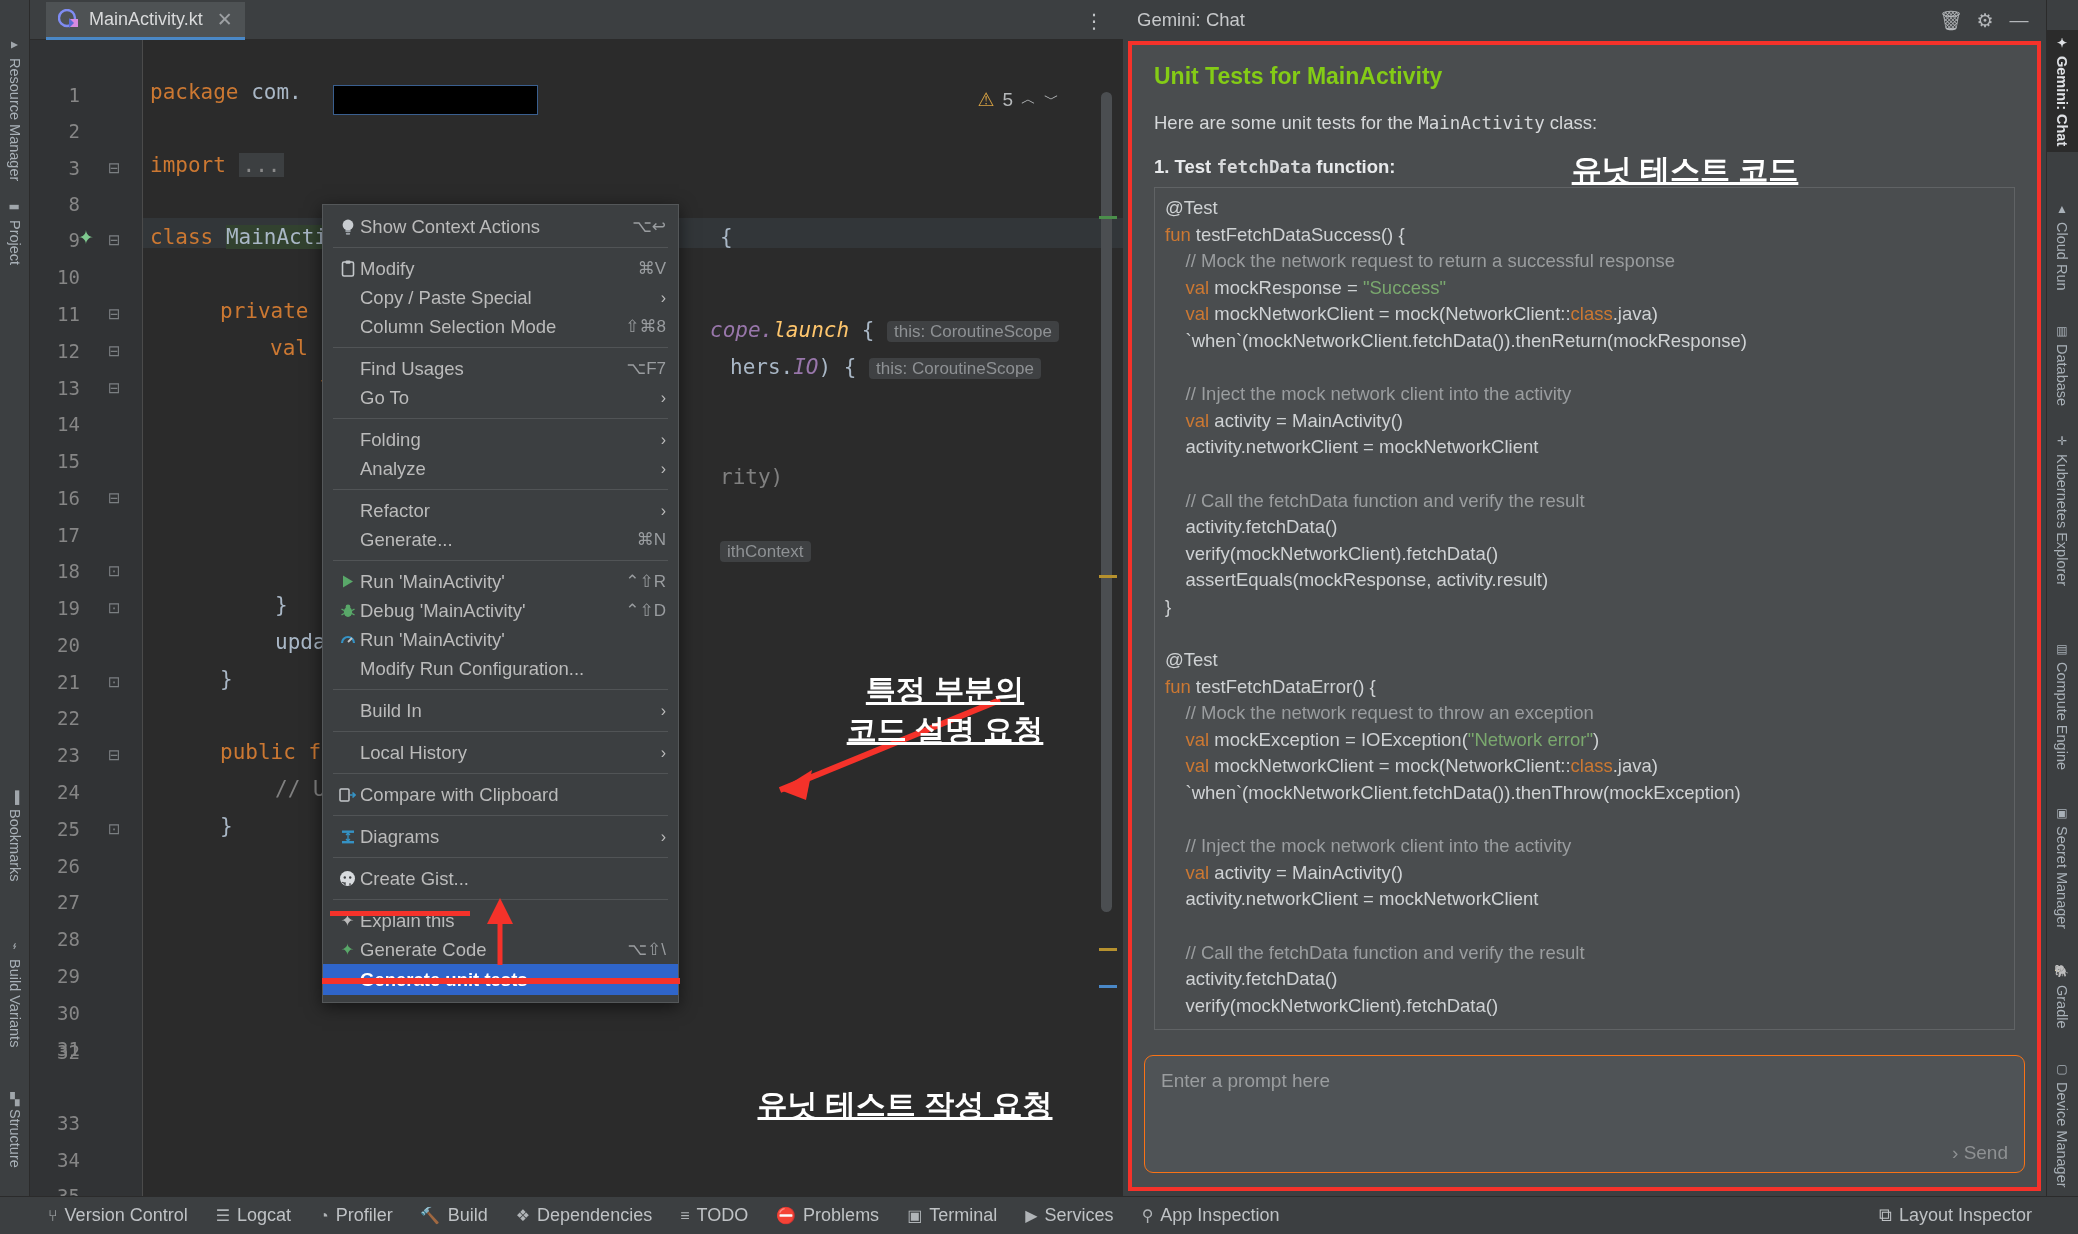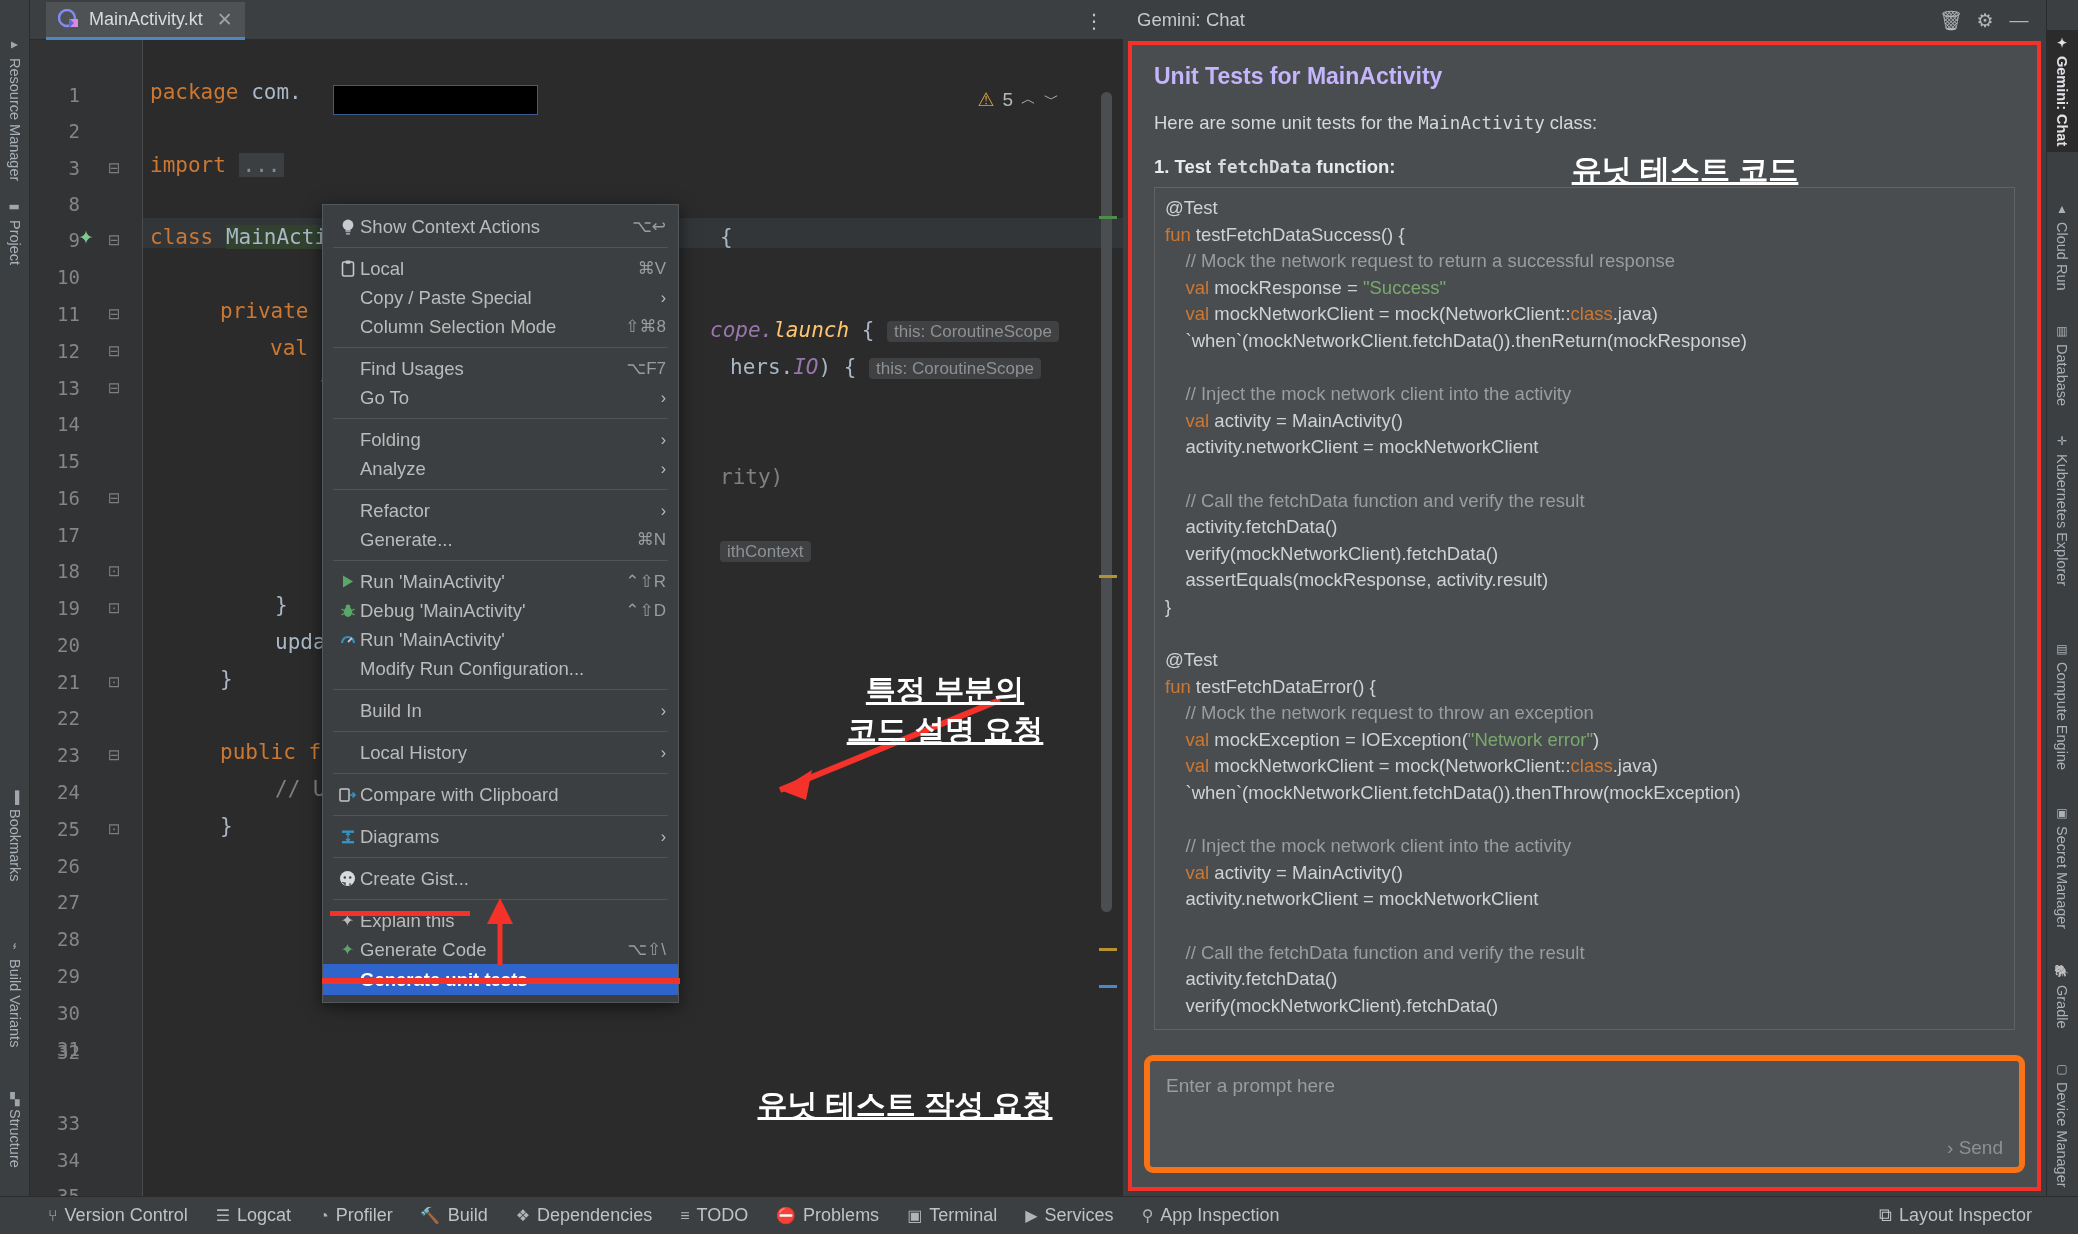--- a/index.html
+++ b/index.html
@@ -115,36 +115,36 @@
   
   .gem-panel { position:absolute; left:1123px; top:0; width: 923px; height: 1196px; background:#3c3f41;}
   .gem-head { height: 40px; display:flex; align-items:center; padding: 0 10px 0 14px; color:#c6c8ca; font-size:18.5px;}
   .gem-head .title { flex:1 1 auto;}
   .gem-head .hicon { width:34px; text-align:center; color:#b4b7ba; font-size:19px; cursor:pointer;}
   .gem-body {
     position:absolute; left:5px; top:41px; width: 913px; height: 1150px;
     border: 4px solid #f5322a; background:#4a4d4f;
   }
   .gem-scroll { position:absolute; left:0; top:0; right:0; height: 1000px; overflow:hidden; padding: 18px 22px 0 22px;}
-  .gem-h1 { color:#c4b5fd; font-size: 23px; font-weight: bold; margin-bottom: 22px;}
+  .gem-h1 { color:#84cc16; font-size: 23px; font-weight: bold; margin-bottom: 22px;}
   .gem-p { color:#d6d8da; font-size: 18.5px; margin-bottom: 22px;}
   .mono-inline { font-family:"DejaVu Sans Mono", monospace; font-size:17.5px; color:#d6d8da;}
   .gem-h2 { color:#e8eaec; font-size: 18.5px; font-weight:bold; margin-bottom: 9px;}
   .gem-h2 .mono-inline{font-weight:bold;}
   .codeblock {
     border:1px solid #606365; background:#4a4d4f; padding: 7px 10px 10px 10px;
     font-family:"Liberation Sans", sans-serif;
   }
   .cl { font-size:18.5px; color:#cfd2d4; white-space:pre; line-height: 26.6px; }
   .c-kw { color:#cc7832; }
   .c-cmt{ color:#9a9d9f; }
   .c-str{ color:#7aa86e; }
   .gem-prompt {
     position:absolute; left:12px; bottom:14px; width: 881px; height: 118px;
-    border:6px solid #f97316; border-radius: 9px; background:#4f5356;
+    border:1px solid #f97316; border-radius: 9px; background:#4f5356;
   }
   .gem-prompt .ph { position:absolute; left:16px; top:14px; color:#9a9d9f; font-size:19px;}
   .gem-send { position:absolute; right:16px; bottom:8px; color:#8e9193; font-size:19px;}
 
   
   .statusbar {
     position:absolute; left:0; bottom:0; width: 2078px; height: 38px;
     background:#3c3f41; border-top:1px solid #2b2b2b;
     display:flex; align-items:center; padding-left: 48px; gap: 28px;
   }
@@ -314,21 +314,21 @@
     </div>
     <div class="msep"></div>
 
     <div class="mi">
       <span class="mi-ico">
         <svg width="14" height="17" viewBox="0 0 14 17">
             <rect x="1.5" y="2" width="11" height="14" rx="1.5" fill="none" stroke="#c3c7ca" stroke-width="1.6"></rect>
             <rect x="4.5" y="0.6" width="5" height="3.2" rx="1" fill="#c3c7ca"></rect>
           </svg>
       </span>
-      <span class="mi-label">Local</span>
+      <span class="mi-label">Modify</span>
       <span class="mi-acc">⌘V</span>
     </div>
     <div class="mi">
       <span class="mi-ico"></span>
       <span class="mi-label">Copy / Paste Special</span>
       <span class="mi-sub">›</span>
     </div>
     <div class="mi">
       <span class="mi-ico"></span>
       <span class="mi-label">Column Selection Mode</span>

